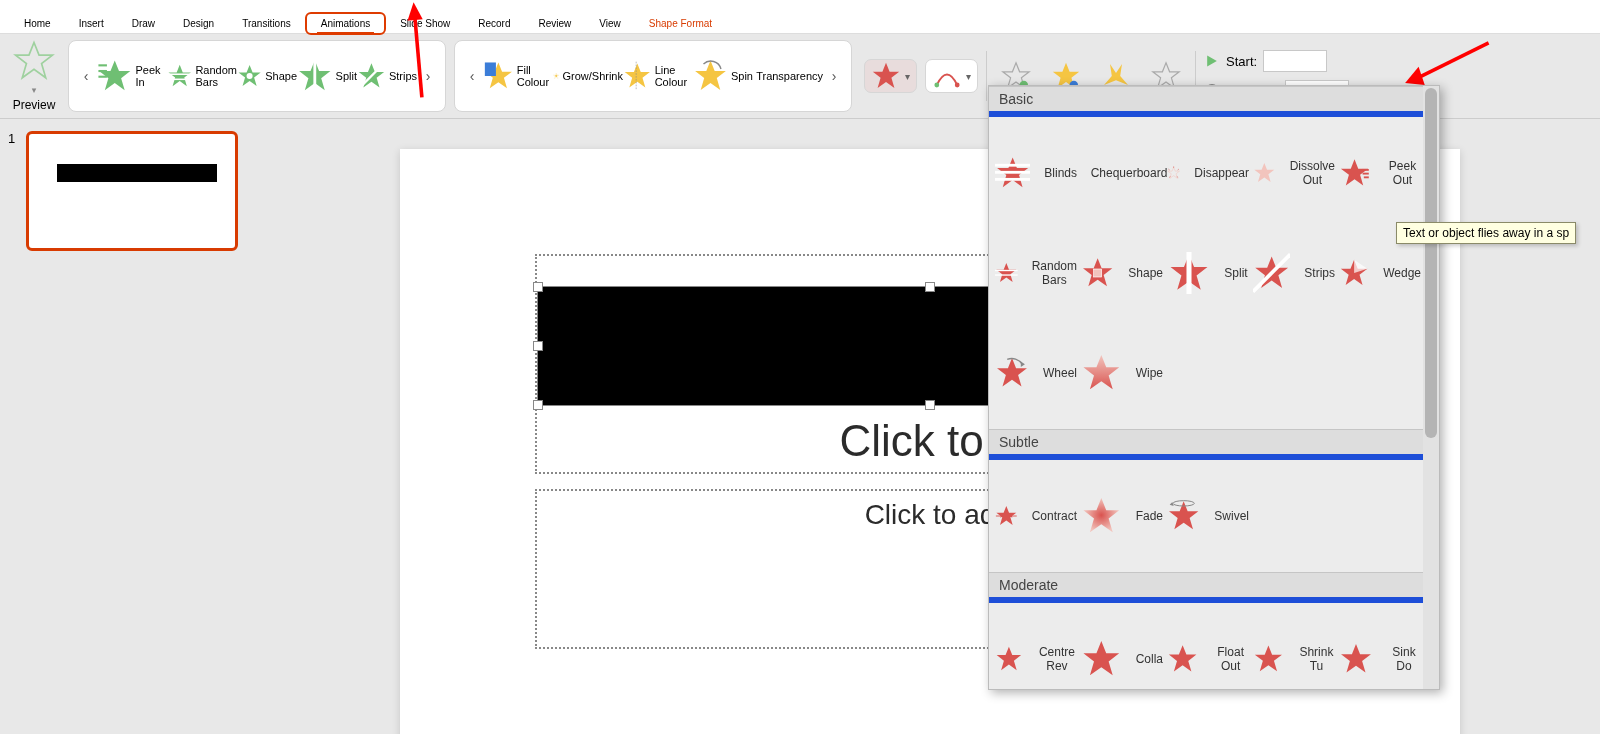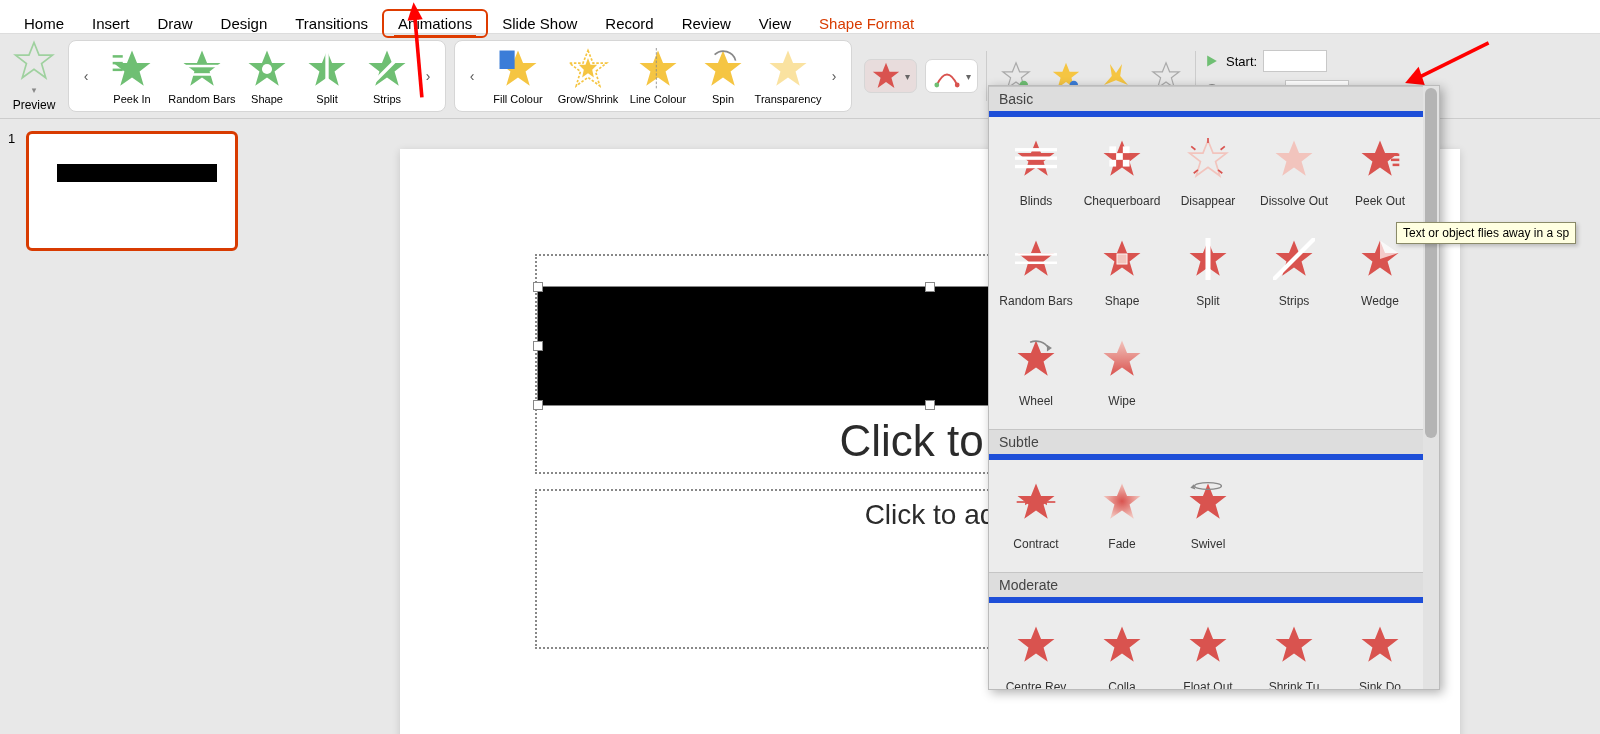--- a/index.html
+++ b/index.html
@@ -1,25 +1,25 @@
 <!DOCTYPE html>
 <html><head>
 <meta charset="utf-8">
 <style>
 * { margin: 0; padding: 0; box-sizing: border-box; font-family: -apple-system, "Segoe UI", sans-serif; }
 body { background: #e8e8e8; width: 1600px; height: 734px; overflow: hidden; position: relative; }
 .menu-bar { background: #fff; height: 34px; display: flex; align-items: center; padding: 0 10px; border-bottom: 1px solid #ddd; }
-.menu-tab { padding: 4px 14px; font-size: 15px; cursor: pointer; border-radius: 6px; margin-top: 14px; }
+.menu-tab { padding: 4px 14px; font-size: 10px; cursor: pointer; border-radius: 6px; margin-top: 14px; }
 .menu-tab.active { border: 2.5px solid #de3b00; position: relative; }
 .menu-tab.active::after { content: ""; position: absolute; left: 10px; right: 10px; bottom: -2px; height: 3px; background: #de3b00; }
 .menu-tab.shape-format { color: #d83b01; }
 
 .ribbon { height: 85px; background: #e8e8e8; display: flex; align-items: center; padding: 4px 8px; gap: 8px; border-bottom: 1px solid #ccc; }
 .ribbon-group { background: #fff; border: 1px solid #d6d6d6; border-radius: 8px; height: 72px; display: flex; align-items: center; padding: 4px 6px; position: relative; }
-.ribbon-item { display: flex; flex-direction: column; align-items: center; justify-content: center; width: 70px; height: 64px; font-size: 11px; gap: 3px; cursor: pointer; }
+.ribbon-item { display: flex; flex-direction: row; align-items: center; justify-content: center; width: 70px; height: 64px; font-size: 11px; gap: 3px; cursor: pointer; }
 .ribbon-item.narrow { width: 60px; }
 .ribbon-nav { width: 22px; height: 60px; display: flex; align-items: center; justify-content: center; cursor: pointer; color: #555; font-size: 14px; }
 .preview-btn { display: flex; flex-direction: column; align-items: center; width: 52px; gap: 3px; cursor: pointer; }
 .preview-label { font-size: 12px; }
 
 .content-area { display: flex; height: calc(734px - 119px); }
 .slide-panel { width: 260px; background: #e8e8e8; padding: 12px 8px; }
 .slide-thumb-wrap { display: flex; gap: 6px; }
 .slide-num { font-size: 13px; width: 12px; }
 .slide-thumb { width: 212px; height: 120px; background: #fff; border: 3px solid #d83b01; border-radius: 6px; position: relative; }
@@ -38,21 +38,21 @@
 .sub-box { position: absolute; top: 340px; left: 135px; width: 790px; height: 160px; border: 2px dotted #888; }
 .sub-text { font-size: 28px; text-align: center; padding-top: 8px; color: #2b2b2b; }
 
 .dropdown-btn { display: flex; align-items: center; gap: 4px; background: #fff; border: 1px solid #d6d6d6; border-radius: 7px; height: 34px; padding: 2px 6px; cursor: pointer; }
 .dropdown-btn.active { background: #e8dcdc; }
 
 .anim-panel { position: absolute; top: 85px; left: 988px; width: 452px; height: 605px; background: #ececec; border: 1px solid #bbb; box-shadow: 3px 3px 10px rgba(0,0,0,0.3); z-index: 100; overflow: hidden; }
 .anim-scroll { height: 100%; overflow-y: auto; }
 .anim-section-header { background: #dddddd; padding: 4px 10px; font-size: 14px; color: #444; border-top: 1px solid #c5c5c5; border-bottom: 6px solid #1d4ed8; }
 .anim-grid { display: flex; flex-wrap: wrap; padding: 6px 4px; gap: 0; }
-.anim-cell { width: 86px; height: 100px; display: flex; flex-direction: column; align-items: center; justify-content: center; gap: 14px; font-size: 12px; cursor: pointer; border-radius: 6px; border: 2px solid transparent; }
+.anim-cell { width: 86px; height: 100px; display: flex; flex-direction: row; align-items: center; justify-content: center; gap: 14px; font-size: 12px; cursor: pointer; border-radius: 6px; border: 2px solid transparent; }
 .anim-cell.selected { background: #f3ddd8; border: 2px solid #e07b5e; }
 .anim-cell .label { color: #333; text-align: center; }
 .anim-scrollbar { position: absolute; right: 0; top: 0; width: 16px; height: 100%; background: #e2e2e2; }
 .anim-scrollbar-thumb { position: absolute; right: 2px; top: 2px; width: 12px; height: 350px; background: #b4b4b4; border-radius: 6px; }
 
 .tooltip { position: absolute; top: 222px; left: 1376px; background: #ffffe1; border: 1px solid #8a8a68; padding: 3px 6px; font-size: 12px; white-space: nowrap; z-index: 200; box-shadow: 2px 2px 4px rgba(0,0,0,0.2); margin-left: 20px; }
 
 .right-ribbon { display: flex; align-items: center; gap: 8px; margin-left: 4px; }
 .timing-labels { display: flex; flex-direction: column; gap: 8px; font-size: 13px; }
 .timing-row { display: flex; align-items: center; gap: 6px; }

